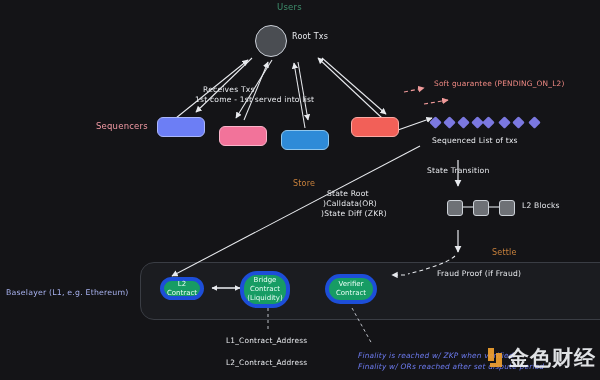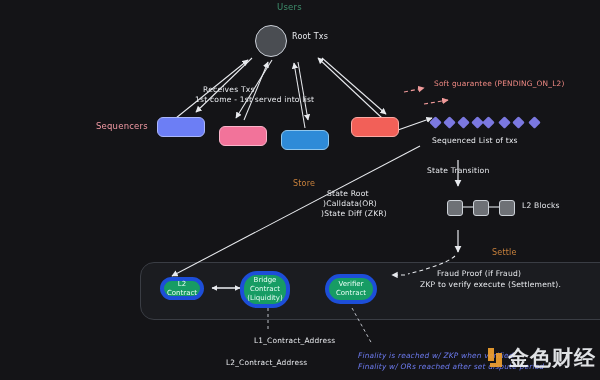--- a/index.html
+++ b/index.html
@@ -118,42 +118,42 @@
   <svg class="ov" viewBox="0 0 600 380">
     <g stroke="#cdd2d8" stroke-width="1.2">
       <line x1="462" y1="207" x2="474" y2="207"></line>
       <line x1="488" y1="207" x2="500" y2="207"></line>
     </g>
   </svg>
   <div class="lbl" style="left:522px;top:202px;color:#e8eaee;font-size:7.6px;">L2 Blocks</div>
 
   <div class="lbl" style="left:492px;top:248px;color:#c8813c;font-size:8px;">Settle</div>
   <div class="lbl" style="left:437px;top:270px;color:#e8eaee;font-size:7.6px;">Fraud Proof (if Fraud)</div>
-  <div class="lbl" style="left:420px;top:281px;color:#e8eaee;font-size:7.6px;">ZKP to verify execute (Settlement).</div>
 
   <div class="lbl" style="left:293px;top:179px;color:#c8813c;font-size:8px;">Store</div>
   <div class="lbl" style="left:327px;top:190px;color:#e8eaee;font-size:7.6px;">State Root</div>
   <div class="lbl" style="left:323px;top:200px;color:#e8eaee;font-size:7.6px;">)Calldata(OR)</div>
   <div class="lbl" style="left:321px;top:210px;color:#e8eaee;font-size:7.6px;">)State Diff (ZKR)</div>
 
+  <div class="lbl" style="left:6px;top:288px;color:#a8b2ef;font-size:7.8px;">Baselayer (L1, e.g. Ethereum)</div>
 
   <div class="contract" style="left:160px;top:277px;width:44px;height:23px;">
     <span>L2 Contract</span>
   </div>
   <div class="contract" style="left:240px;top:271px;width:50px;height:37px;">
     <span style="white-space:pre-line;">Bridge
 Contract
 (Liquidity)</span>
   </div>
   <div class="contract" style="left:325px;top:274px;width:52px;height:30px;">
     <span style="white-space:pre-line;">Verifier
 Contract</span>
   </div>
 
-  <div class="lbl" style="left:226px;top:337px;color:#e8eaee;font-size:7.4px;margin-left:28px;">L1_Contract_Address</div>
+  <div class="lbl" style="left:226px;top:337px;color:#e8eaee;font-size:7.4px;">L1_Contract_Address</div>
   <div class="lbl" style="left:226px;top:348px;color:#e8eaee;font-size:7.4px;margin-top:35px;">Interfaces w/</div>
   <div class="lbl" style="left:226px;top:359px;color:#e8eaee;font-size:7.4px;">L2_Contract_Address</div>
 
   <div class="lbl" style="left:358px;top:352px;color:#6d7bf0;font-size:7.4px;font-style:italic;">Finality is reached w/ ZKP when verified</div>
   <div class="lbl" style="left:358px;top:363px;color:#6d7bf0;font-size:7.4px;font-style:italic;">Finality w/ ORs reached after set dispute period</div>
 
   <div class="wm" style="left:485px;top:344px;display:flex;align-items:center;gap:3px;">
     <svg width="20" height="22" viewBox="0 0 20 22">
       <path d="M3,1 L9,1 L9,14 L3,14 Z" fill="#f0a030"></path>
       <path d="M11,6 L17,6 L17,20 L5,20 L5,16 L11,16 Z" fill="#f0a030"></path>

